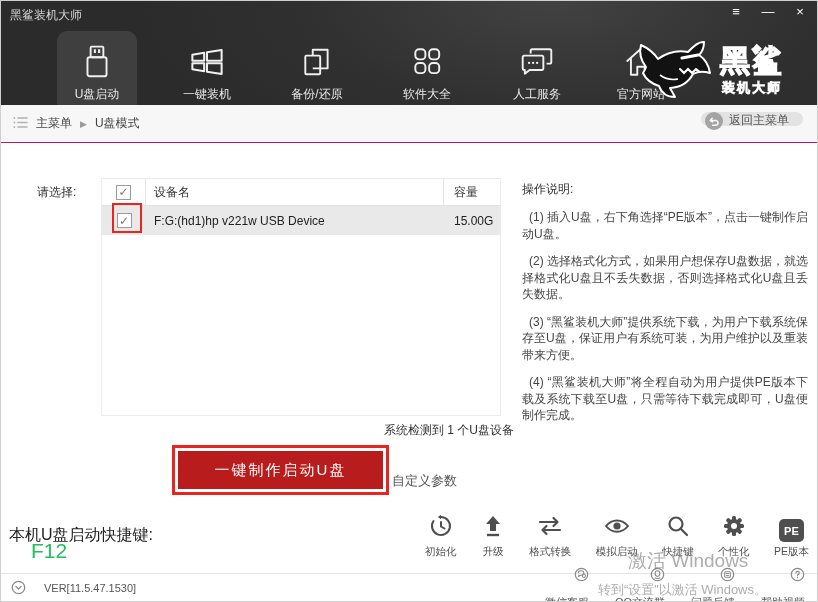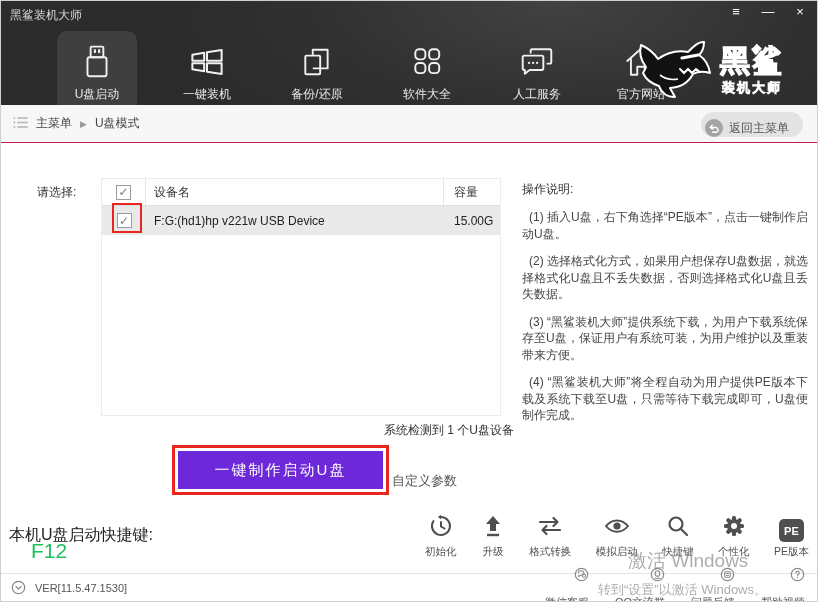--- a/index.html
+++ b/index.html
@@ -32,22 +32,22 @@
   .logo-sub { font-size:13px; font-weight:bold; color:#181818; letter-spacing:2px;
               -webkit-text-stroke:0.8px #fff; margin-top:2px; }
 
   
   .breadcrumb-bar { position:absolute; left:0; top:104px; width:100%; height:38px;
                     background:#f7f7f7; border-bottom:1px solid #be185d; }
   .crumbs { position:absolute; left:12px; top:0; height:100%; display:flex; align-items:center; gap:8px; }
   .crumb-text { font-size:12px; color:#444; cursor:pointer; }
   .crumb-sep { font-size:9px; color:#999; }
   .crumb-current { font-size:12px; color:#444; }
-  .back-btn { position:absolute; right:14px; top:7px; height:25px; padding:0 14px 0 4px;
-              background:#e3e3e3; border-radius:13px; display:flex; align-items:flex-end; gap:6px; cursor:pointer; }
+  .back-btn { position:absolute; right:14px; top:7px; height:14px; padding:0 14px 0 4px;
+              background:#e3e3e3; border-radius:13px; display:flex; align-items:flex-start; gap:6px; cursor:pointer; }
   .back-circle { width:18px; height:18px; border-radius:50%; background:#a4a4a4;
                  display:flex; align-items:center; justify-content:center; }
   .back-label { font-size:12px; color:#555; }
 
   
   .select-label { position:absolute; left:36px; top:183px; font-size:12px; color:#333; }
 
   .device-table { position:absolute; left:100px; top:177px; width:400px; height:238px;
                   border:1px solid #ececec; background:#fff; }
   .dt-header { display:flex; align-items:center; height:27px; border-bottom:1px solid #e0e0e0;
@@ -59,21 +59,21 @@
   .col-name { flex:1; padding-left:8px; align-self:stretch; display:flex; align-items:center; }
   .dt-header .col-name { border-right:1px solid #e5e5e5; }
   .col-cap { width:56px; padding-left:10px; }
   .checkbox { width:15px; height:15px; background:#fff; border:1.5px solid #9b9b9b;
               display:flex; align-items:center; justify-content:center;
               font-size:12px; color:#777; line-height:1; cursor:pointer; }
 
   .detect-text { position:absolute; left:383px; top:421px; font-size:12px; color:#333; }
 
   .make-btn { position:absolute; left:177px; top:450px; width:205px; height:38px;
-              background:#6d28d9; color:#fff; font-size:15px; letter-spacing:2px;
+              background:#b91c1c; color:#fff; font-size:15px; letter-spacing:2px;
               display:flex; align-items:center; justify-content:center; cursor:pointer;
               font-family:inherit; border:none; }
   .custom-params { position:absolute; left:391px; top:471px; font-size:13px; color:#555; cursor:pointer; }
 
   .annotation { position:absolute; border:2px solid #e8251f; pointer-events:none; }
   .anno-checkbox { left:111px; top:202px; width:30px; height:30px; }
   .anno-button { left:171px; top:444px; width:217px; height:50px; border-width:3px; }
 
   .instructions { position:absolute; left:521px; top:180px; width:286px; }
   .inst-title { font-size:12px; color:#333; margin-bottom:8px; }
@@ -87,21 +87,21 @@
   .foot-tools { position:absolute; left:424px; right:8px; top:513px; display:flex;
                 justify-content:space-between; align-items:flex-end; }
   .ftool { display:flex; flex-direction:column; align-items:center; cursor:pointer; }
   .ftool .flabel { font-size:10.5px; color:#4f4f4f; margin-top:3px; white-space:nowrap; }
   .pe-badge { width:25px; height:23px; background:#4f4f4f; border-radius:5px; color:#fff;
               font-size:11px; font-weight:bold; display:flex; align-items:center; justify-content:center; }
 
   
   .statusbar { position:absolute; left:0; top:572px; width:100%; height:29px;
                border-top:1px solid #e4e4e4; background:#fff; }
-  .ver { position:absolute; left:10px; top:0; height:100%; display:flex; align-items:center; gap:9px;
+  .ver { position:absolute; left:10px; top:0; height:100%; display:flex; align-items:center; gap:18px;
          font-size:11px; color:#555; cursor:pointer; }
   .status-links { position:absolute; right:12px; top:0; height:100%; display:flex; align-items:center; gap:26px; }
   .slink { display:flex; align-items:flex-end; gap:11px; font-size:11px; color:#555; cursor:pointer;flex-direction:column; }
 
   .watermark { position:absolute; left:597px; top:547px; color:rgba(122,122,122,0.62);
                pointer-events:none; z-index:60; }
   .wm1 { font-size:19px; padding-left:30px; }
   .wm2 { font-size:13px; margin-top:7px; }
 </style>
 </head>

